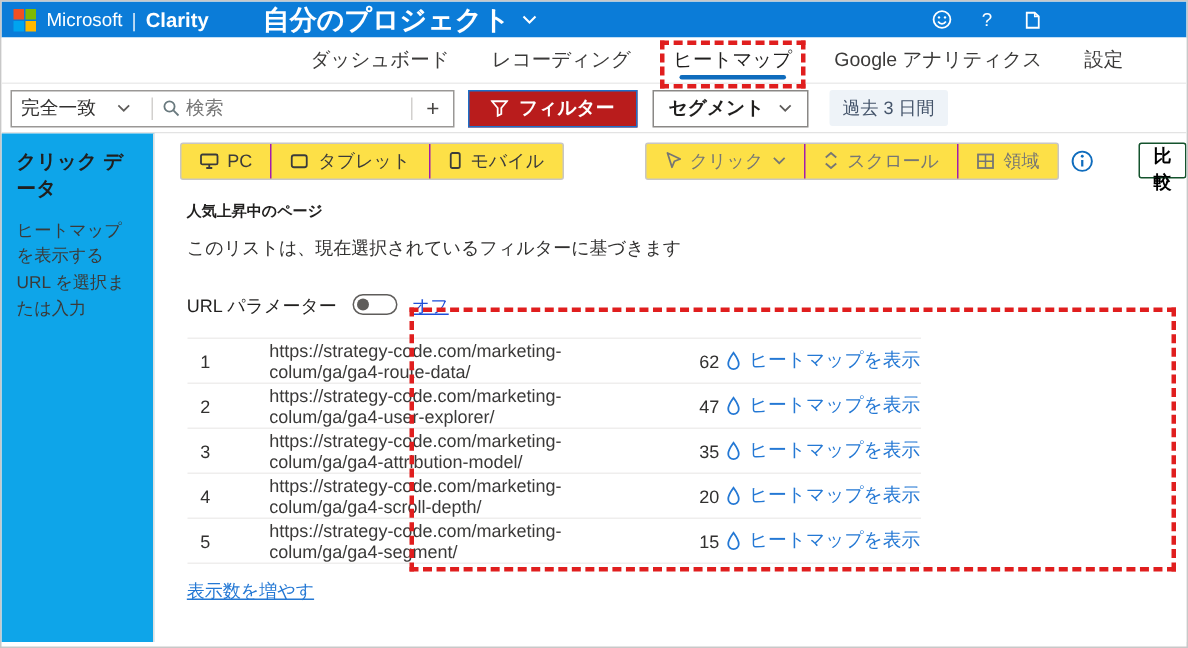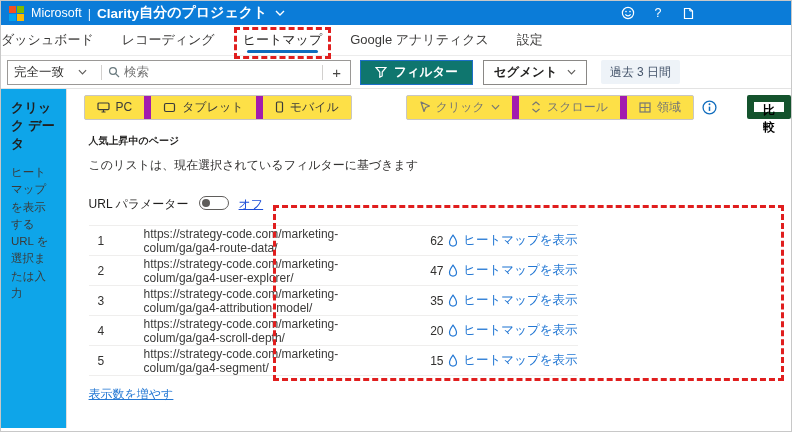--- a/index.html
+++ b/index.html
@@ -7,62 +7,62 @@
   .viewport{ position:relative; width:792px; height:432px; border:1px solid #c8c8c8; background:#fff; overflow:hidden; }
 
   
   .topbar{ position:absolute; left:0; top:0; width:100%; height:24px; background:#0b7cd8; display:flex; align-items:center; color:#fff; }
   .ms-logo{ display:grid; grid-template-columns:7px 7px; grid-gap:1px; margin-left:8px; margin-right:7px; }
   .ms-logo i{ width:7px; height:7px; display:block; }
   .sq-r{background:#f25022}.sq-g{background:#7fba00}.sq-b{background:#00a4ef}.sq-y{background:#ffb900}
   .brand-ms{ font-size:12.5px; }
   .brand-sep{ margin:0 6px; opacity:.85; font-size:13px; }
   .brand-clarity{ font-size:13.5px; font-weight:700; }
-  .project-btn{ display:flex; align-items:center; gap:8px; font-size:14px; font-weight:700; cursor:pointer; }
+  .project-btn{ display:flex; align-items:center; gap:8px; margin-left:36px; font-size:18px; font-weight:700; cursor:pointer; }
   .topbar-spacer{ flex:1; }
   .top-icon{ width:30px; text-align:center; cursor:pointer; display:flex; justify-content:center; align-items:center; height:24px; }
   .top-q{ font-size:12.5px; color:#fff; }
   .topbar-end-pad{ width:88px; }
 
   
-  .tabs{ position:absolute; left:0; top:24px; width:100%; height:31px; background:#fff; border-bottom:1px solid #ececec; display:flex; align-items:stretch; gap:28px; }
+  .tabs{ position:absolute; left:0; top:24px; width:100%; height:31px; background:#fff; border-bottom:1px solid #ececec; display:flex; align-items:stretch; gap:28px; padding-left:206px; }
   .tab{ font-size:13px; color:#3b3a39; display:flex; align-items:center; cursor:pointer; position:relative; white-space:nowrap; }
   .tab.active{ color:#201f1e; }
   .tab.active .underline{ position:absolute; left:4px; right:4px; bottom:2px; height:3px; background:#0f6cbd; border-radius:2px; }
   .tab-annotation{ position:absolute; left:-9px; right:-9px; top:2px; height:32px; border:3px dashed #e01e1e; z-index:30; pointer-events:none; }
 
   
   .filterbar{ position:absolute; left:0; top:55px; width:100%; height:33px; background:#fff; border-bottom:1px solid #e3e3e3; display:flex; align-items:center; padding-left:6px; }
-  .search-box{ width:344px; height:25px; border:1px solid #9a9896; background:#fff; display:flex; align-items:center; padding:0 6px; }
+  .search-box{ width:296px; height:25px; border:1px solid #9a9896; background:#fff; display:flex; align-items:center; padding:0 6px; }
   .match-select{ display:flex; align-items:center; gap:14px; font-size:12.5px; color:#323130; cursor:pointer; padding-right:8px; }
   .vsep{ width:1px; height:15px; background:#d2d0ce; margin:0 6px; }
   .search-ic{ color:#69797e; display:flex; align-items:center; margin-right:4px; }
   .search-input{ border:none; outline:none; flex:1; font-size:12.5px; color:#323130; font-family:inherit; background:transparent; min-width:20px; }
   .add-btn{ font-size:15px; color:#484644; padding:0 3px; cursor:pointer; line-height:1; }
-  .filter-btn{ margin-left:9px; height:25px; background:#0f766e; color:#fff; border:1px solid #1d6fc8; display:flex; align-items:center; gap:7px; font-size:12.5px; font-weight:700; padding:0 14px; cursor:pointer; }
+  .filter-btn{ margin-left:9px; height:25px; background:#b91c1c; color:#fff; border:1px solid #1d6fc8; display:flex; align-items:center; gap:7px; font-size:12.5px; font-weight:700; padding:0 14px; cursor:pointer; }
   .segment-btn{ margin-left:10px; height:25px; background:#fff; border:1px solid #8a8886; color:#201f1e; display:flex; align-items:center; gap:9px; font-size:12.5px; font-weight:700; padding:0 10px; cursor:pointer; }
   .segment-btn svg{ color:#605e5c; }
   .date-chip{ margin-left:14px; height:24px; background:#eef3f8; color:#44546a; font-size:12px; display:flex; align-items:center; padding:0 9px; border-radius:2px; cursor:pointer; }
 
   
   .body{ position:absolute; left:0; top:88px; width:100%; height:339px; display:flex; }
   .sidebar{ width:257px; background:#0ea5e9; border-right:1px solid #e1dfdd; padding:10px 10px 0 10px; }
   .sidebar h2{ font-size:13px; font-weight:700; color:#201f1e; letter-spacing:.2px; }
   .sidebar p{ font-size:11.5px; color:#3b3a39; margin-top:11px; line-height:1.5; }
   .main{ flex:1; background:#fff; position:relative; }
 
   
   .toolbar{ display:flex; align-items:center; padding:5px 0 0 17px; height:31px; }
   .btn-group{ display:flex; border:1px solid #c8c6c4; border-radius:2px; height:25px; background:#fde047; }
-  .btn-group .gbtn{ display:flex; align-items:center; gap:6px; padding:0 12px; font-size:12px; color:#3b3b3b; cursor:pointer; border-left:7px solid #a21caf; white-space:nowrap; }
+  .btn-group .gbtn{ display:flex; align-items:center; gap:6px; padding:0 12px; font-size:12px; color:#3b3b3b; cursor:pointer; border-left:1px solid #a21caf; white-space:nowrap; }
   .btn-group .gbtn:first-child{ border-left:none; }
   .btn-group.modes{ margin-left:54px; }
   .btn-group.modes .gbtn{ color:#767674; }
   .info-wrap{ margin-left:8px; display:flex; align-items:center; cursor:pointer; }
-  .compare-btn{ margin-left:30px; height:24px; border:7px solid #14532d; background:#fff; font-size:12px; font-weight:700; color:#000; padding:0 9px; cursor:pointer; border-radius:2px; }
+  .compare-btn{ margin-left:30px; height:24px; border:1px solid #14532d; background:#fff; font-size:12px; font-weight:700; color:#000; padding:0 9px; cursor:pointer; border-radius:2px; }
 
   
   .content{ padding:14px 10px 0 22px; }
   .content h3{ font-size:10px; font-weight:700; color:#201f1e; }
   .content .subtitle{ font-size:12px; color:#323130; margin-top:9px; }
   .url-param-row{ display:flex; gap:10px; margin-top:22px; }
   .url-param-label{ font-size:12px; color:#201f1e; }
   .toggle{ width:30px; height:14px; border:1.5px solid #5f5d5b; border-radius:8px; position:relative; cursor:pointer; background:#fff; }
   .toggle .knob{ position:absolute; left:2px; top:1.5px; width:8px; height:8px; border-radius:50%; background:#5f5d5b; }
   .toggle-state{ font-size:12px; color:#1d4ed8;text-decoration:underline; }

